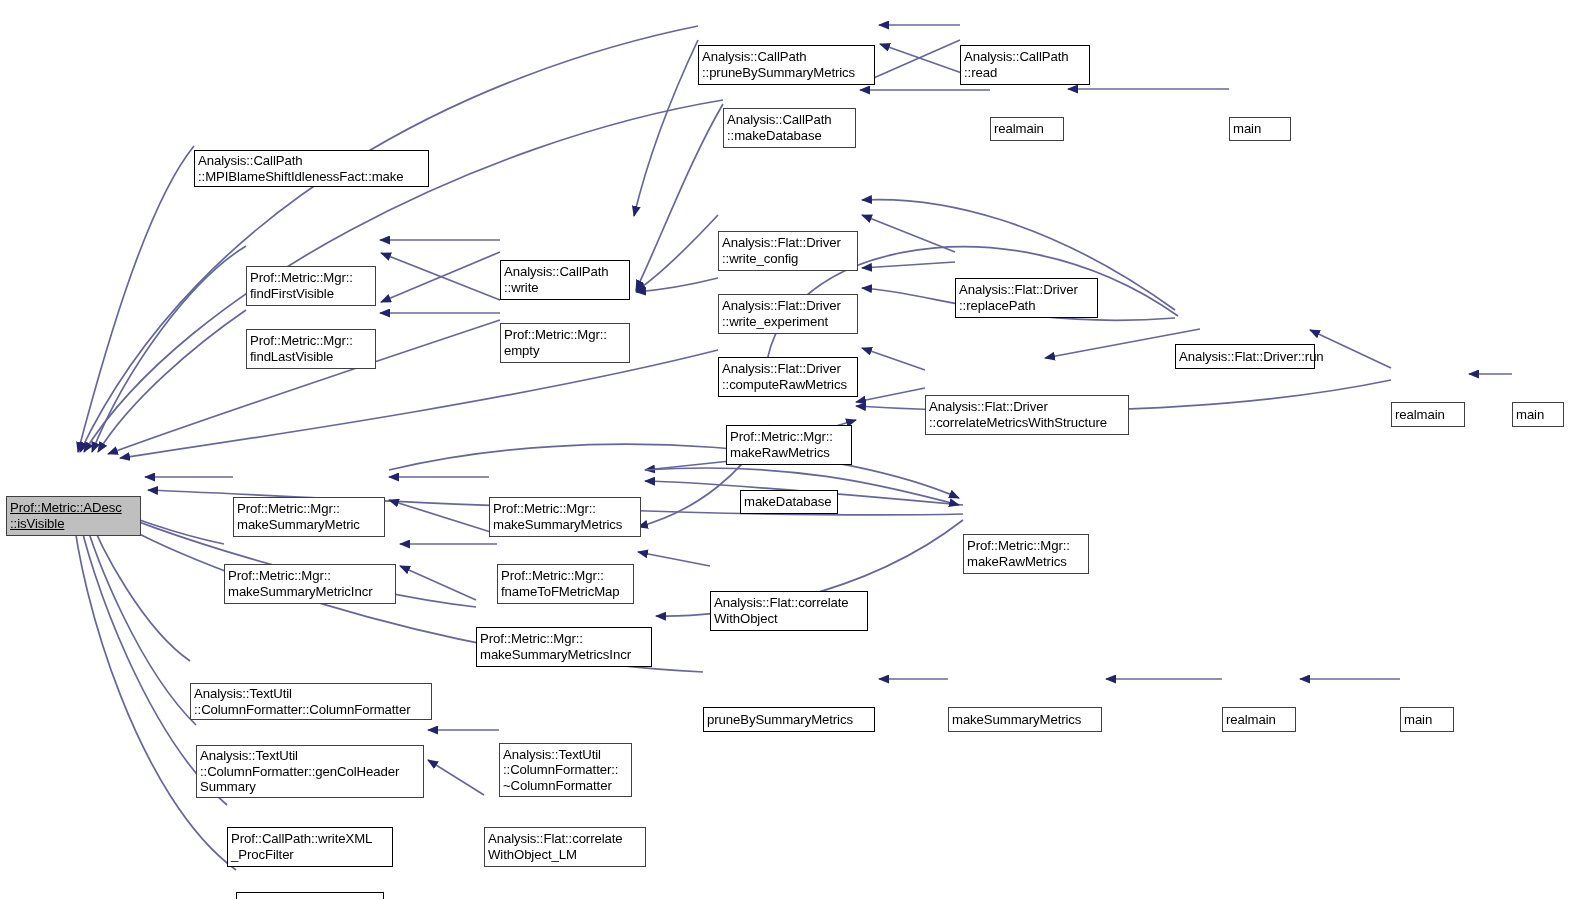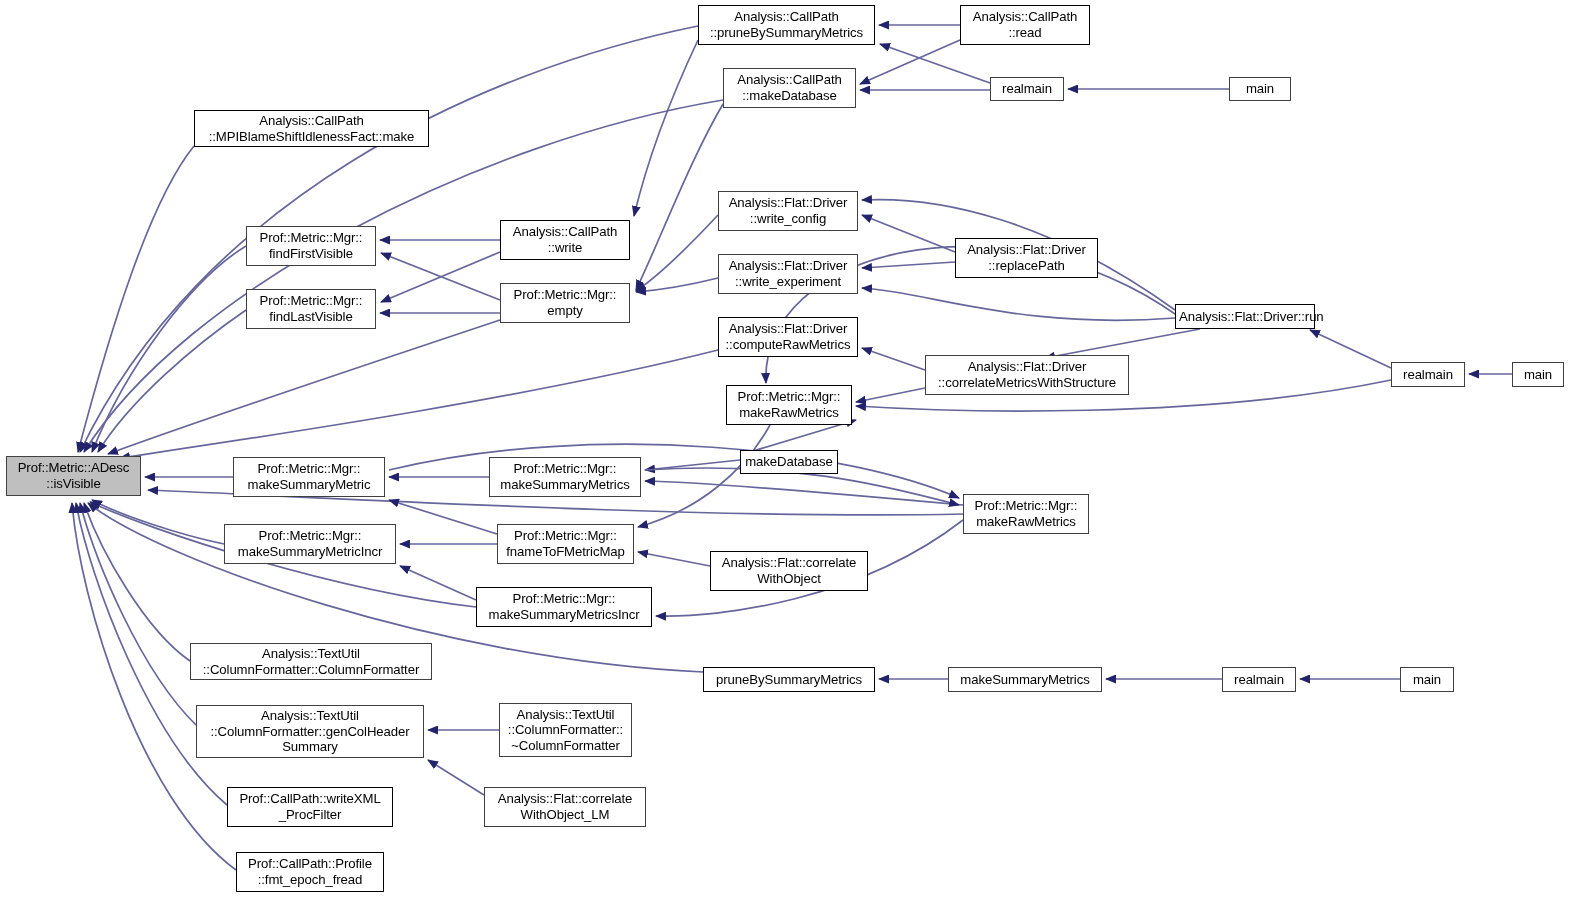--- a/index.html
+++ b/index.html
@@ -10,27 +10,27 @@
     -webkit-font-smoothing:antialiased;
   }
   #graph{position:relative;width:1572px;height:899px;}
   svg.edges{position:absolute;left:0;top:0;width:1572px;height:899px;}
   .node-box{
     position:absolute;
     box-sizing:border-box;
     background:#ffffff;
     border:1px solid #000000;
     display:flex;align-items:center;justify-content:center;
-    text-align:center;
     font-size:13.2px;
     line-height:15.6px;
     color:#000000;
     letter-spacing:-0.1px;
     white-space:pre-line;
     padding:0 3px;
+    margin-top:40px;
   }
   .node-box.thick{border:1.6px solid #404040;}
   .node-box.root{background:#bfbfbf;border:1.6px solid #404040;}
   .node-label{display:block;width:100%;}
 </style>
 </head>
 <body>
 
 <div id="graph">
   <svg class="edges" viewBox="0 0 1572 899" xmlns="http://www.w3.org/2000/svg">
@@ -93,21 +93,21 @@
         <path d="M1222,679 L1106,679" marker-end="url(#ah)" stroke="#66669c"></path>
         <path d="M1400,679 L1300,679" marker-end="url(#ah)" stroke="#66669c"></path>
         <path d="M499,730 L428,730" marker-end="url(#ah)" stroke="#66669c"></path>
         <path d="M484,795 L428,760" marker-end="url(#ah)" stroke="#66669c"></path>
         <path d="M740,455 L856,420" marker-end="url(#ah)" stroke="#66669c"></path>
         <path d="M645,470 C800,460 900,490 959,505" marker-end="url(#ah)" stroke="#66669c"></path>
         <path d="M389,470 C600,420 850,450 959,498" marker-end="url(#ah)" stroke="#66669c"></path>
       </g>
   </svg>
   <div id="node-layer">
-      <div class="node-box root" style="left: 6px; top: 456px; width: 135px; height: 40px;"><span class="node-label">Prof::Metric::ADesc
+      <div class="node-box root" style="left: 6px; top: 456px; width: 135px; height: 40px; text-decoration: underline;"><span class="node-label">Prof::Metric::ADesc
 ::isVisible</span></div>
       <div class="node-box" style="left: 194px; top: 110px; width: 235px; height: 37px;"><span class="node-label">Analysis::CallPath
 ::MPIBlameShiftIdlenessFact::make</span></div>
       <div class="node-box thick" style="left: 246px; top: 226px; width: 130px; height: 40px;"><span class="node-label">Prof::Metric::Mgr::
 findFirstVisible</span></div>
       <div class="node-box thick" style="left: 246px; top: 289px; width: 130px; height: 40px;"><span class="node-label">Prof::Metric::Mgr::
 findLastVisible</span></div>
       <div class="node-box" style="left: 500px; top: 220px; width: 130px; height: 40px;"><span class="node-label">Analysis::CallPath
 ::write</span></div>
       <div class="node-box thick" style="left: 500px; top: 283px; width: 130px; height: 40px;"><span class="node-label">Prof::Metric::Mgr::

